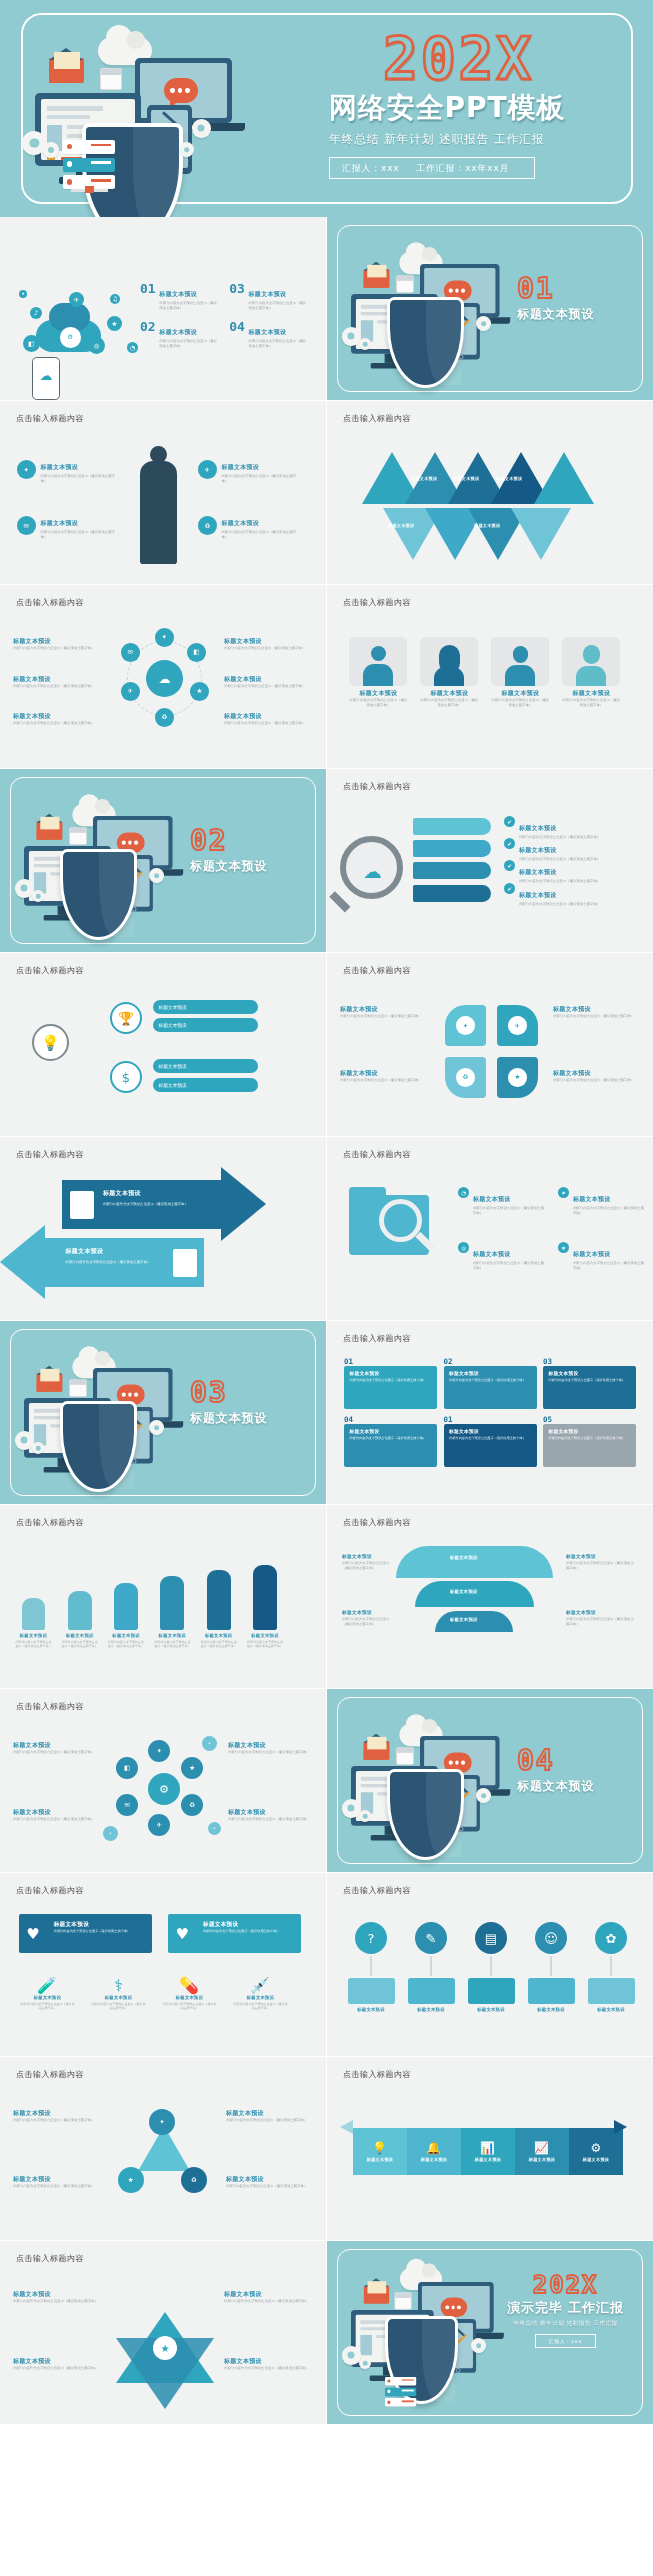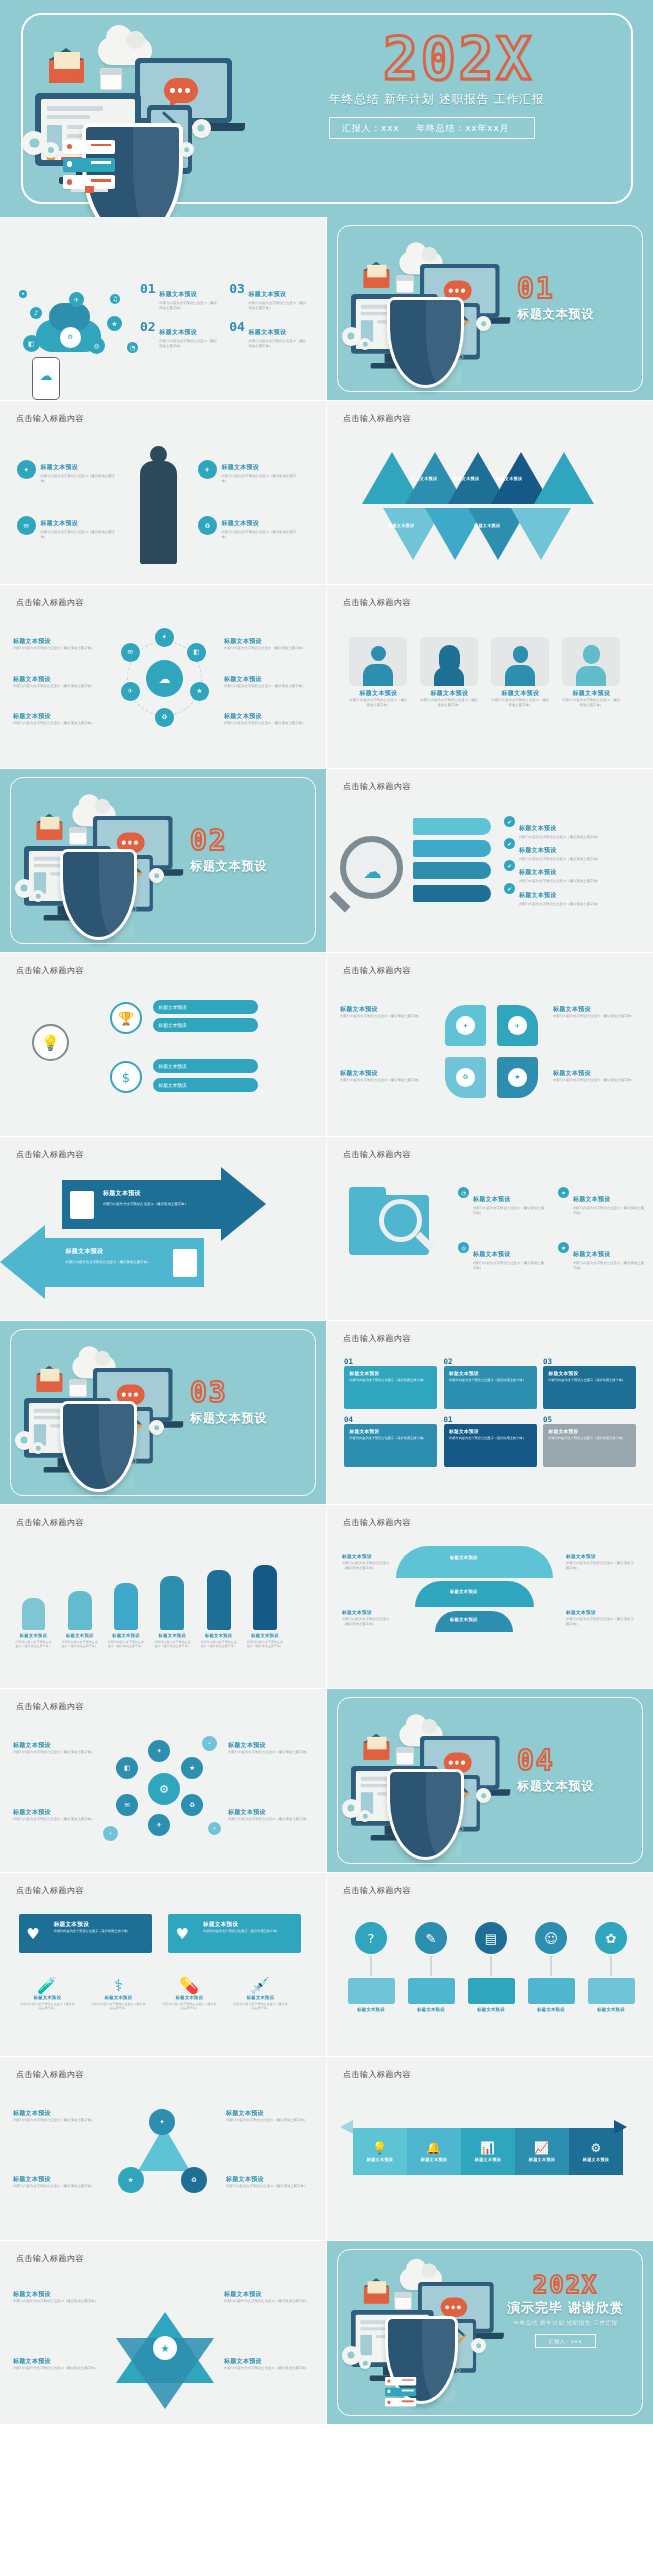--- a/index.html
+++ b/index.html
@@ -181,24 +181,25 @@
       <div class="srv">
           <i></i>
           <u></u>
         </div>
       <div class="abs" style="left:7.5px;top:49px;width:37px;height:2.8px;background:#dfe3e4;"></div>
       <div class="abs" style="left:22.4px;top:46px;width:8.4px;height:6.5px;background:#e0603f;"></div>
     </div>
 
     <div class="hero-right">
       <div class="year">202X</div>
+      <div class="hero-title">网络安全PPT模板</div>
       <div class="hero-sub">年终总结  新年计划  述职报告  工作汇报</div>
       <div class="hero-meta">
         <span>汇报人：xxx</span>
-        <span>年终总结：xx年xx月</span>
+        <span>工作汇报：xx年xx月</span>
       </div>
     </div>
   </div>
 
   <div class="grid">
 
     <div class="slide">
       <div class="abs" style="left:17px;top:58px;width:121px;height:103px;">
         <div class="abs" style="left:18.7px;top:45px;width:65px;height:32px;background:#2fa6bd;border-radius:17px;"></div>
         <div class="abs" style="left:32px;top:28px;width:41px;height:28px;background:#2d8fb0;border-radius:14px;"></div>
@@ -1009,21 +1010,21 @@
             <i></i>
             <u></u>
           </div>
           <div class="srv">
             <i></i>
             <u></u>
           </div>
         </div>
       <div class="abs" style="left:164px;top:32px;width:149px;text-align:center;">
         <div class="divnum" style="font-size:24px;">202X</div>
-        <div class="divttl" style="font-size:13px;margin-top:1.9px;">演示完毕  谢谢欣赏</div>
+        <div class="divttl" style="font-size:13px;margin-top:1.9px;">演示完毕  工作汇报</div>
         <div style="font-size:5.6px;color:#fff;letter-spacing:0.5px;margin-top:2.8px;text-shadow:0 0.9px 0.9px rgba(40,90,100,.4);">年终总结  新年计划  述职报告  工作汇报</div>
         <div style="display:inline-block;border:0.9px solid #fff;padding:2.8px 13px;margin-top:6.5px;font-size:4.7px;color:#fff;letter-spacing:0.9px;">汇报人：xxx</div>
       </div>
     </div>
 
   </div>
 </div>
 
 
 </body></html>

